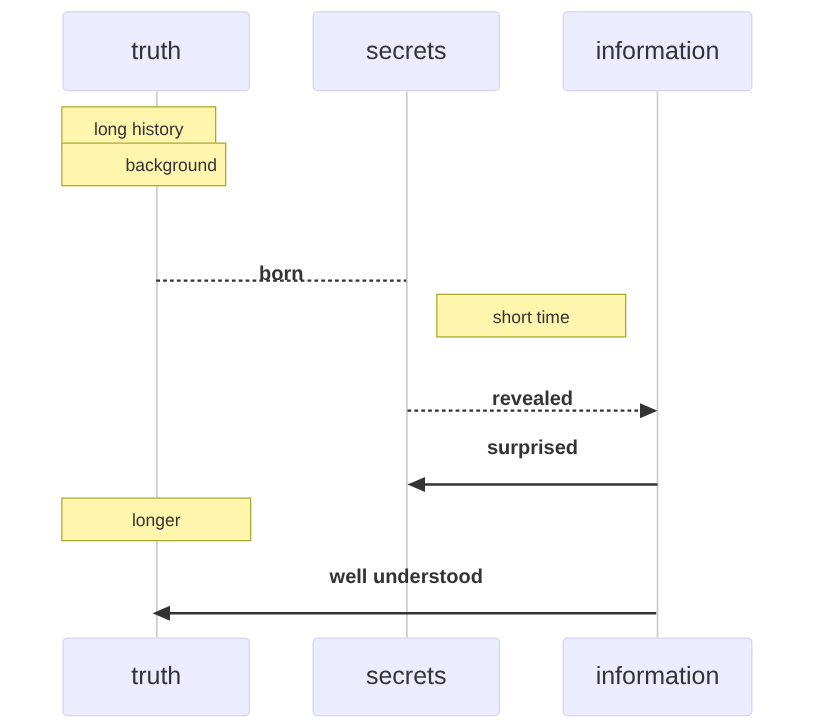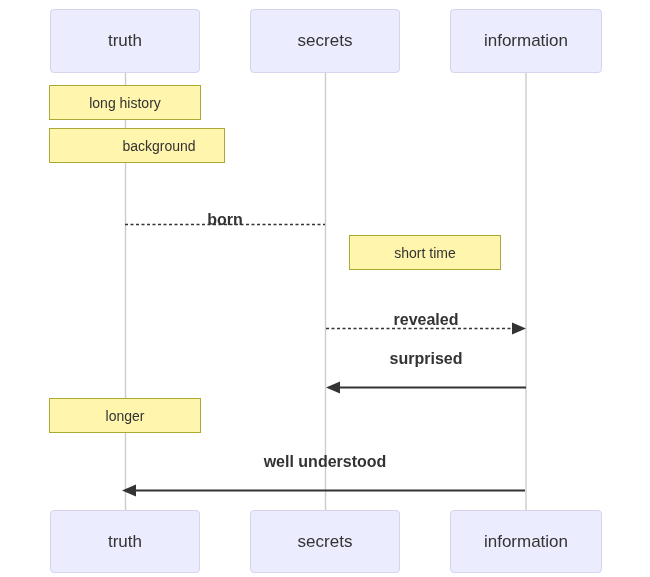--- a/index.html
+++ b/index.html
@@ -22,21 +22,21 @@
   }
   .actor-box {
     position: absolute;
     box-sizing: border-box;
     background: var(--actor-fill, #ECECFF);
     border: 1px solid var(--actor-border, #D6D3EF);
     border-radius: 4px;
     display: flex;
     align-items: center;
     justify-content: center;
-    font-size: 17px;
+    font-size: 20px;
     color: var(--text-color, #333333);
   }
   .note-box {
     position: absolute;
     box-sizing: border-box;
     background: var(--note-fill, #FFF5AD);
     border: 1px solid var(--note-border, #AAAA33);
     display: flex;
     align-items: center;
     justify-content: center;
@@ -88,24 +88,24 @@
   <div class="actor-box" style="left:50px; top:510px; width:150px; height:63px;">
     <span>truth</span>
   </div>
   <div class="actor-box" style="left:250px; top:510px; width:150px; height:63px;">
     <span>secrets</span>
   </div>
   <div class="actor-box" style="left:450px; top:510px; width:152px; height:63px;">
     <span>information</span>
   </div>
 
-  <div class="note-box" style="left:49px; top:85px; width:152px; height:35px;">
+  <div class="note-box" style="left:49px; top:85px; width:124px; height:35px;">
     <span>long history</span>
   </div>
-  <div class="note-box" style="left:49px; top:128px; width:176px; height:35px;padding-left:44px;">
+  <div class="note-box" style="left:49px; top:114px; width:132px; height:35px;padding-left:44px;">
     <span>background</span>
   </div>
   <div class="note-box" style="left:349px; top:235px; width:152px; height:35px;text-align:right;">
     <span>short time</span>
   </div>
   <div class="note-box" style="left:49px; top:398px; width:152px; height:35px;">
     <span>longer</span>
   </div>
 
   <div class="message-label" style="left:225px; top:187px;margin-top:24px;">born</div>

